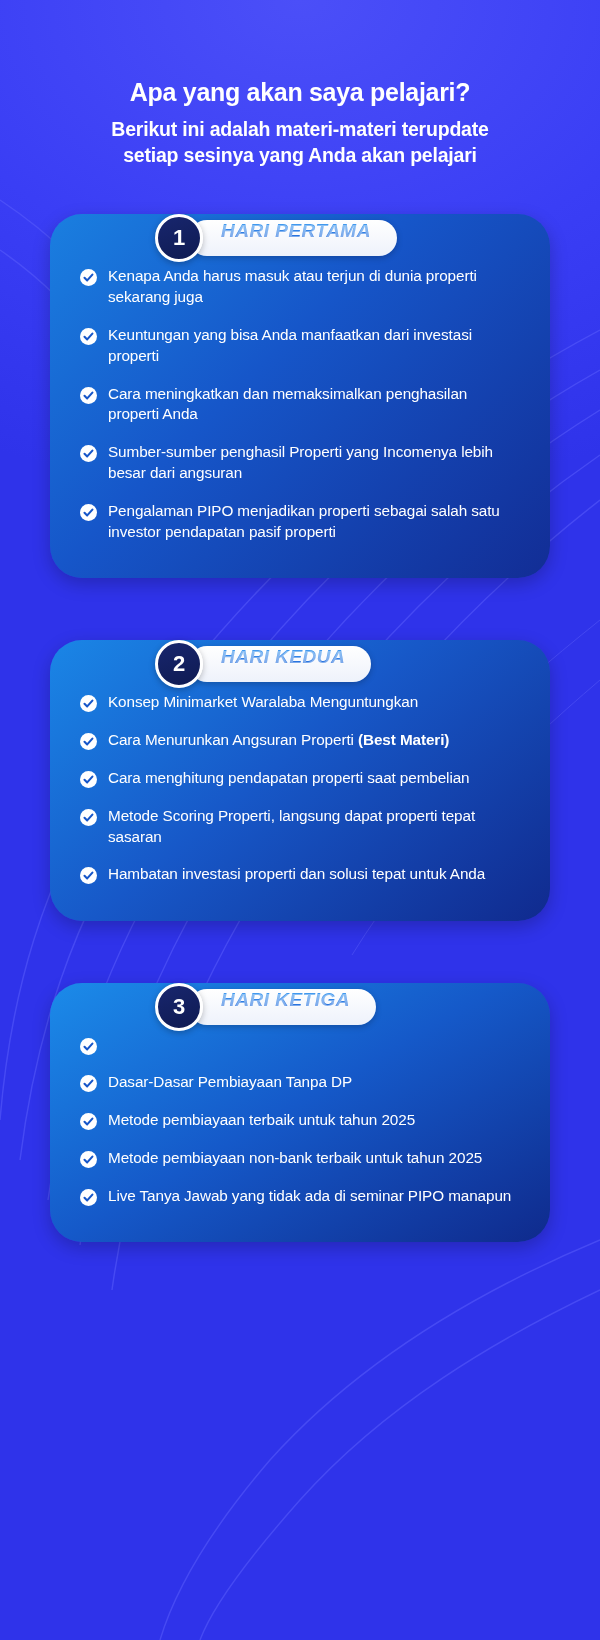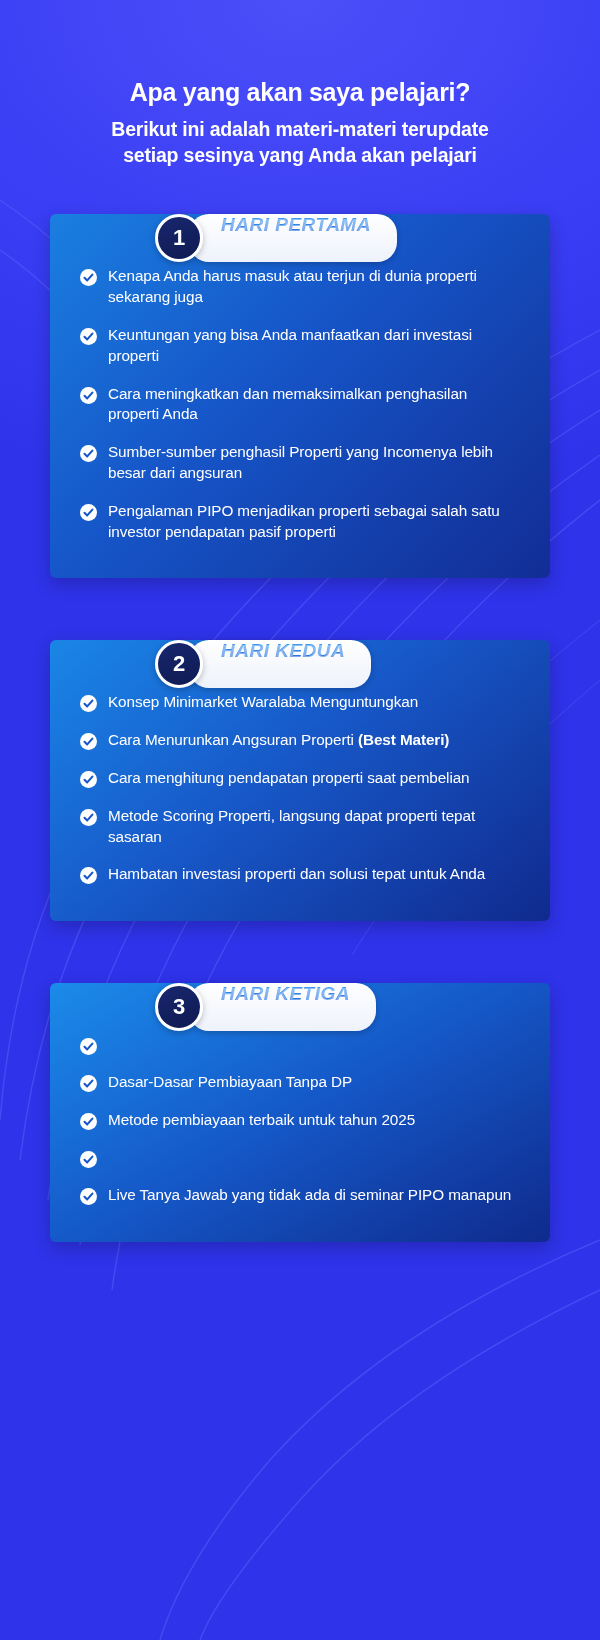--- a/index.html
+++ b/index.html
@@ -87,45 +87,45 @@
     display: flex;
     align-items: center;
     justify-content: center;
     position: relative;
     z-index: 7;
     box-shadow: 0 2px 6px rgba(0,0,0,0.25);
   }
 
   .ribbon {
     margin-left: -14px;
-    height: 48px;
+    height: 36px;
     padding: 0 26px 14px 32px;
     border-radius: 20px;
     background: linear-gradient(180deg, #ffffff 0%, #eef2fb 100%);
     display: flex;
-    align-items: flex-start;
+    align-items: flex-end;
     box-shadow: 0 2px 6px rgba(0,0,0,0.22);
   }
   .ribbon-text {
     font-size: 19px;
     font-weight: bold;
     font-style: italic;
     letter-spacing: 0.5px;
     color: #1f5fd0;
     text-transform: uppercase;
     background: linear-gradient(180deg, #4aa8f5 0%, #1b5ed6 100%);
     -webkit-background-clip: text;
     background-clip: text;
     -webkit-text-fill-color: transparent;
     text-shadow: 0 1px 0 rgba(255,255,255,0.4);
   }
 
   .card {
     margin-top: 24px;
-    border-radius: 6px;
+    border-radius: 32px;
     padding: 52px 30px 36px 30px;
     background: linear-gradient(135deg, #1a7fe0 0%, #1656c9 42%, #122d95 100%);
     box-shadow: 0 6px 18px rgba(0,0,0,0.22);
     position: relative;
   }
   .card.variant2 {
     background: linear-gradient(140deg, #1a86e6 0%, #1758c8 45%, #102a8e 100%);
   }
   .card.variant3 {
     background: linear-gradient(150deg, #1b8be9 0%, #1559c9 48%, #0f2a8c 100%);
@@ -334,20 +334,21 @@
             </span>
           <span class="item-text">Metode pembiayaan terbaik untuk tahun 2025</span>
         </div>
         <div class="item">
           <span class="check">
               <svg width="17" height="17" viewBox="0 0 17 17">
                 <circle cx="8.5" cy="8.5" r="8.5" fill="#ffffff"></circle>
                 <path d="M4.5 8.8 L7.2 11.4 L12.4 5.6" stroke="#1656c9" stroke-width="2.1" fill="none" stroke-linecap="round" stroke-linejoin="round"></path>
               </svg>
             </span>
+          <span class="item-text">Metode pembiayaan non-bank terbaik untuk tahun 2025</span>
         </div>
         <div class="item">
           <span class="check">
               <svg width="17" height="17" viewBox="0 0 17 17">
                 <circle cx="8.5" cy="8.5" r="8.5" fill="#ffffff"></circle>
                 <path d="M4.5 8.8 L7.2 11.4 L12.4 5.6" stroke="#1656c9" stroke-width="2.1" fill="none" stroke-linecap="round" stroke-linejoin="round"></path>
               </svg>
             </span>
           <span class="item-text">Live Tanya Jawab yang tidak ada di seminar PIPO manapun</span>
         </div>

